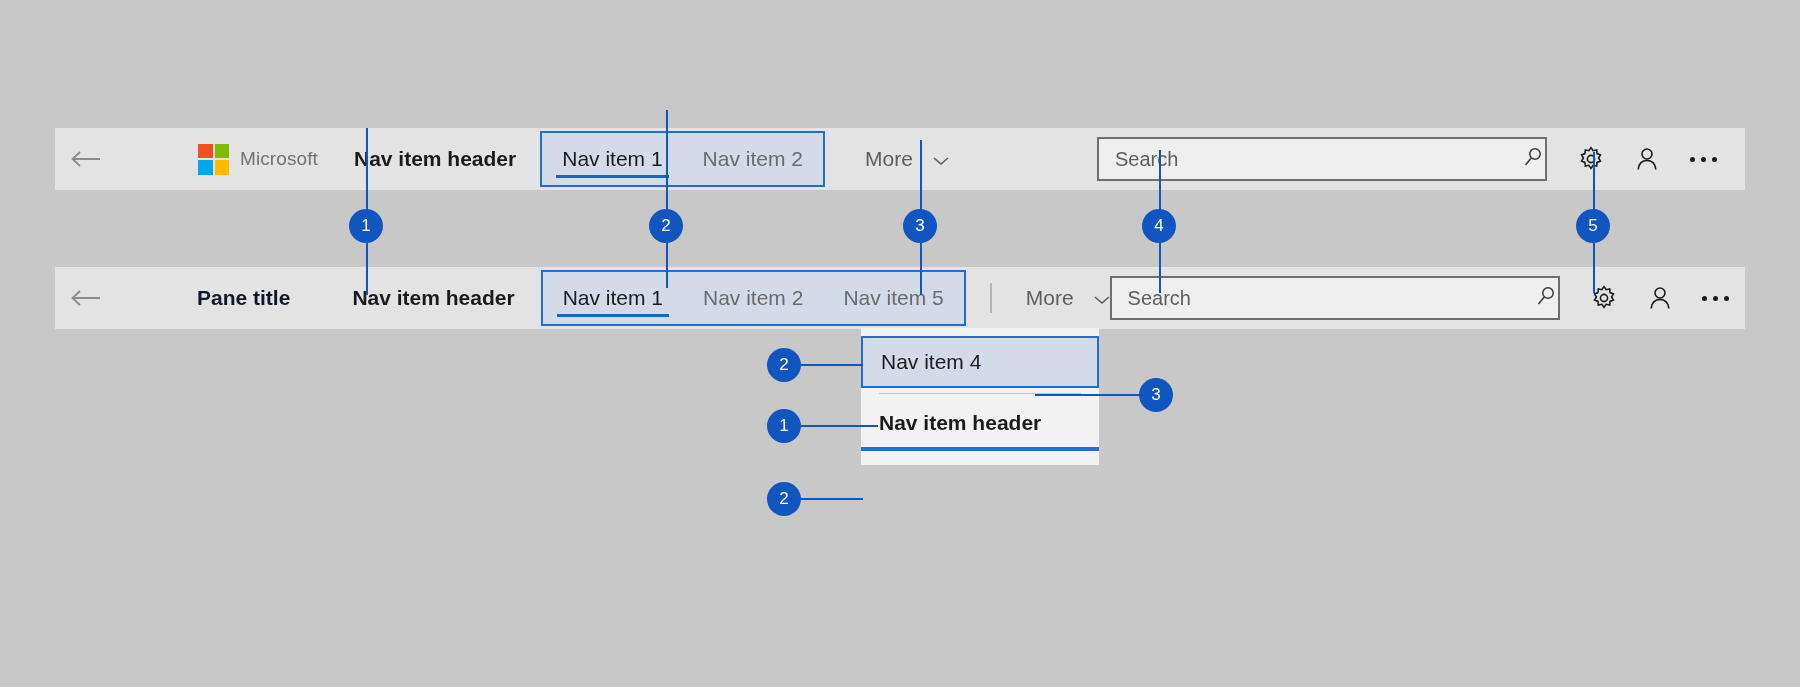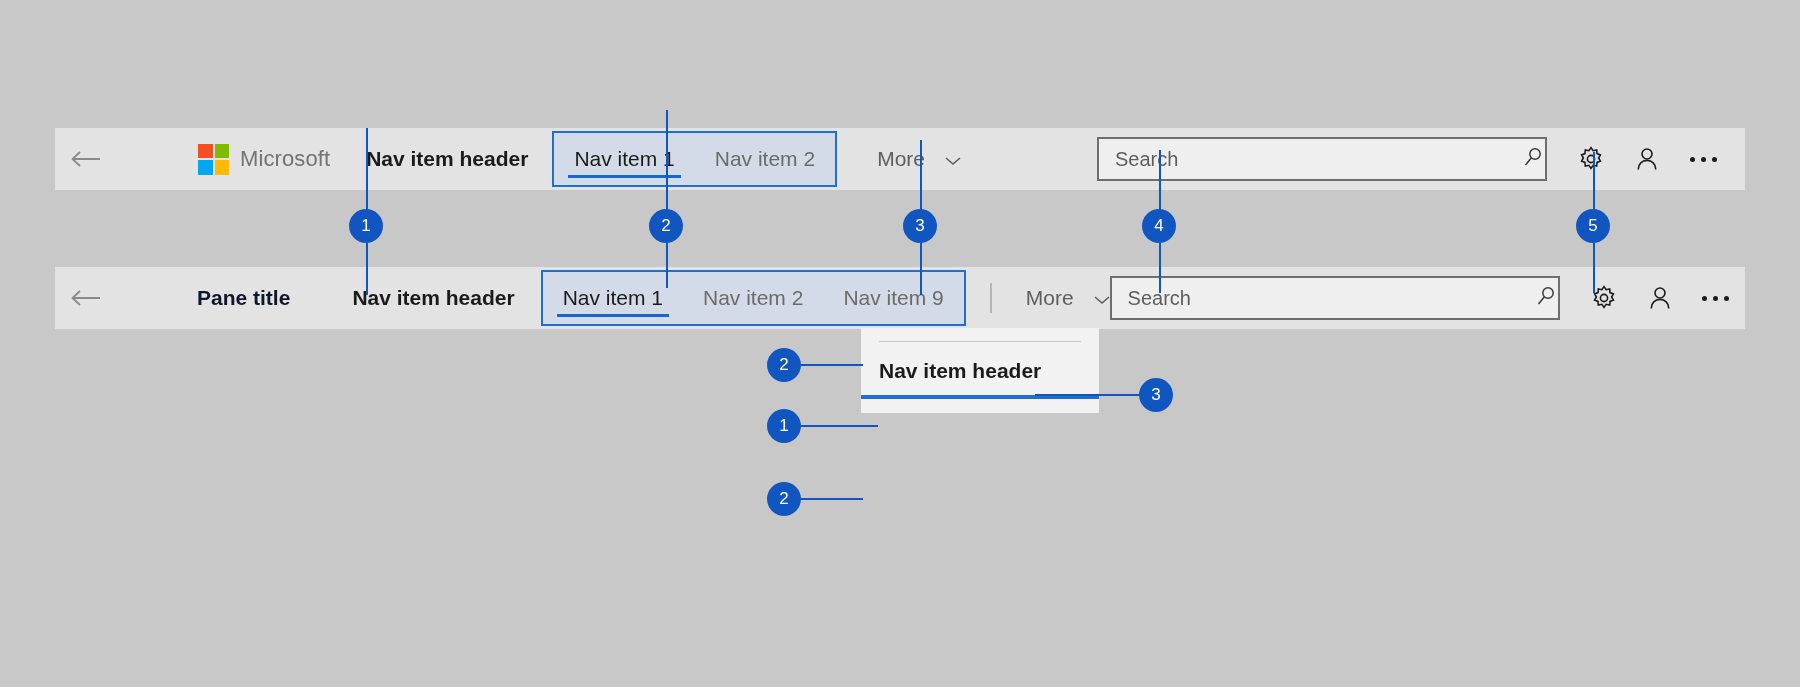--- a/index.html
+++ b/index.html
@@ -52,21 +52,21 @@
     display: grid;
     grid-template-columns: 1fr 1fr;
     grid-template-rows: 1fr 1fr;
     gap: 2px;
     flex: 0 0 auto;
     margin-left: 81px;
   }
   .ms-logo span { display: block; }
 
   .ms-word {
-    font-size: 22px;
+    font-size: 19px;
     color: #737373;
     margin-left: 11px;
     letter-spacing: 0.1px;
     white-space: nowrap;
     flex: 0 0 auto;
   }
 
   .pane-title {
     font-size: 21px;
     font-weight: bold;
@@ -329,21 +329,21 @@
       </span>
     </div>
 
     <div class="pane-title" style="margin-left:80px;">Pane title</div>
 
     <div class="nav-header" style="margin-left:62px;">Nav item header</div>
 
     <div class="navgroup" style="margin-left:26px;">
       <div class="navitem selected">Nav item 1</div>
       <div class="navitem">Nav item 2</div>
-      <div class="navitem">Nav item 9</div>
+      <div class="navitem">Nav item 5</div>
     </div>
 
     <div class="vdivider" style="margin-left:24px;"></div>
 
     <div class="more-btn" style="margin-left:34px;">
       <span>More</span>
       <span class="chev">
         <svg width="16" height="10" viewBox="0 0 16 10">
           <path d="M1 2 L8 8 L15 2" fill="none" stroke="#5e5e5e" stroke-width="1.6"></path>
         </svg>
@@ -387,20 +387,23 @@
     <div class="iconbtn" style="margin-right:14px;">
       <span class="ellipsis">
         <i></i>
           <i></i>
           <i></i>
       </span>
     </div>
   </div>
 
   <div class="flyout">
+    <div class="fly-box">
+      <div class="fly-row">Nav item 4</div>
+    </div>
     <div class="fly-sep"></div>
     <div class="fly-row header">Nav item header</div>
     <div class="fly-box">
     </div>
   </div>
 
   <div class="leader-v" style="left:366px; top:128px; height:100px;"></div>
   <div class="badge" style="left:349px; top:209px;">1</div>
   <div class="leader-v" style="left:366px; top:243px; height:52px;"></div>
 

